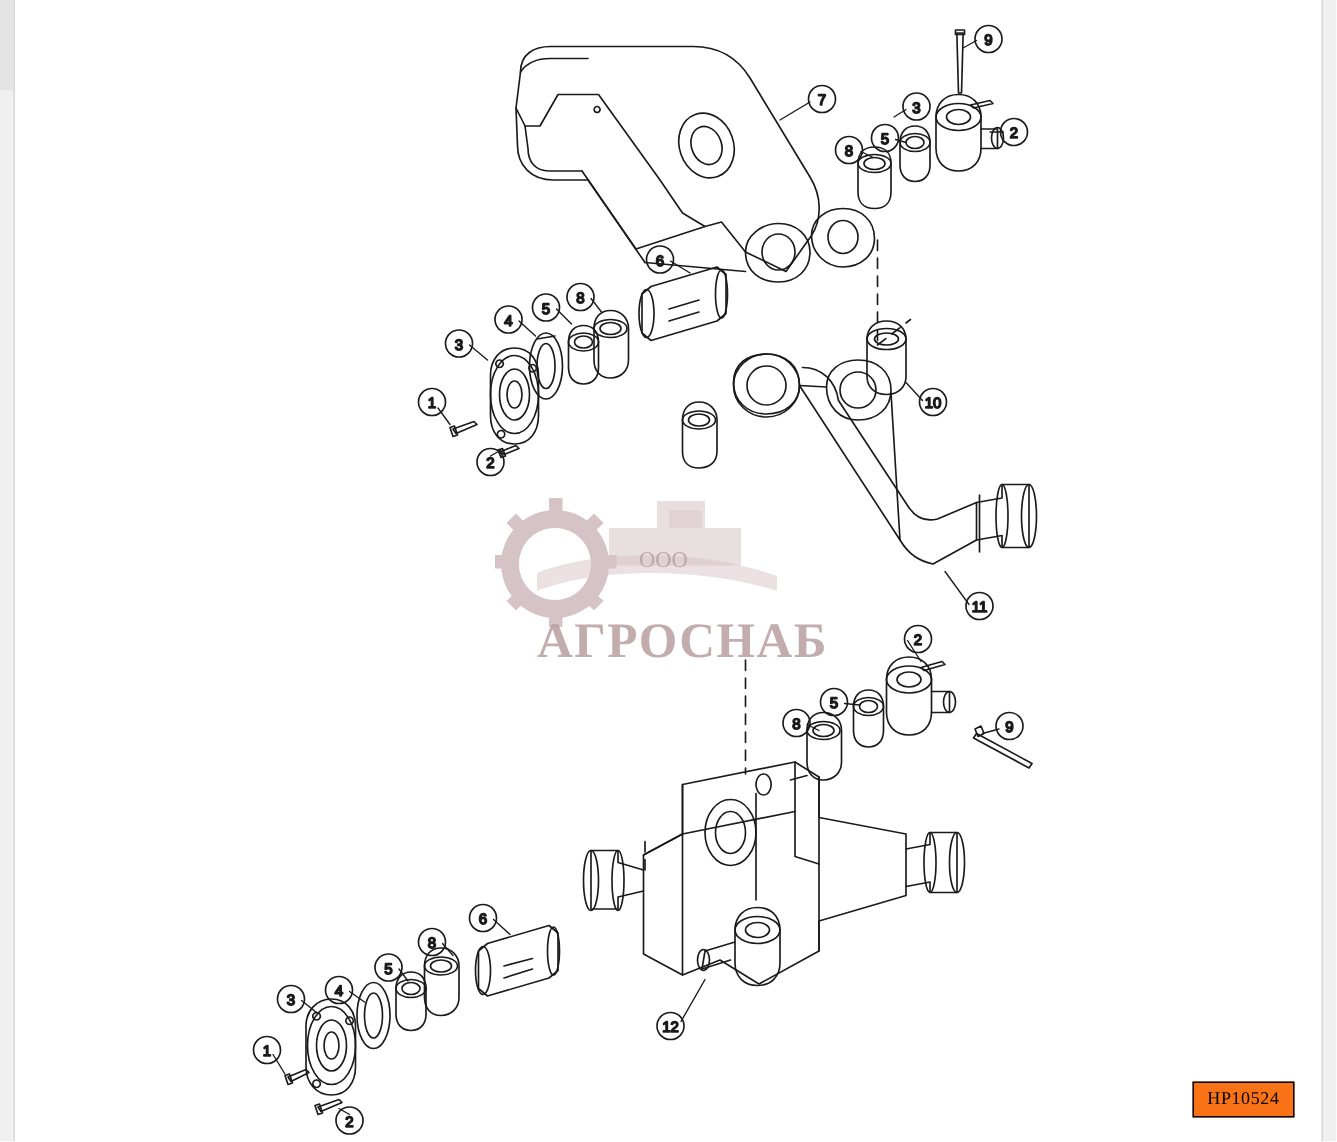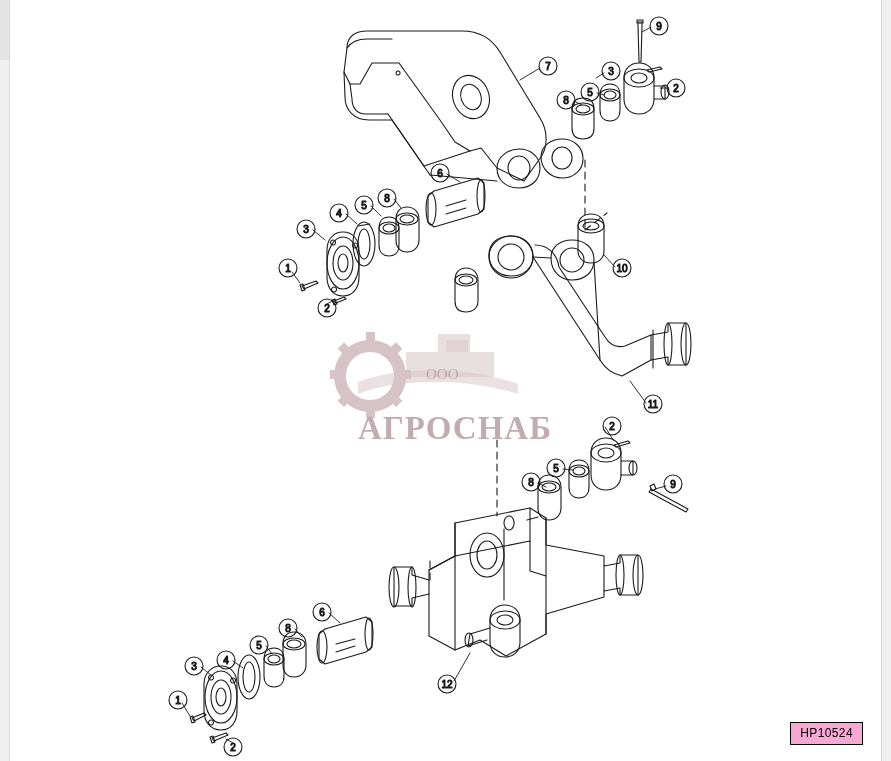--- a/index.html
+++ b/index.html
@@ -80,22 +80,23 @@
 
   
   .code-box {
     position: absolute;
     right: 28px;
     bottom: 16px;
     border: 1px solid #000000;
     padding: 3px 9px 4px 9px;
     font-size: 12px;
     color: #000000;
-    background: #f9a8d4;
+    background: #f97316;
     letter-spacing: 0.4px;
+    font-family: Liberation Serif, serif;
   }
 
   .callout-text {
     font-family: "Liberation Sans", sans-serif;
     font-size: 10px;
     fill: #000000;
   }
 </style>
 </head>
 <body>

